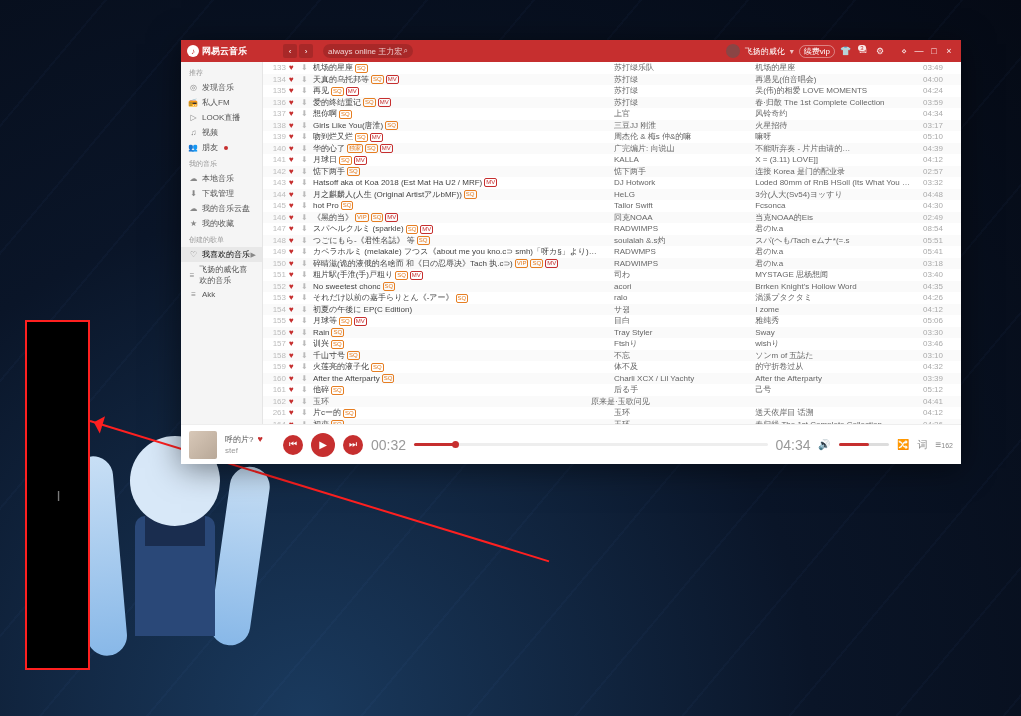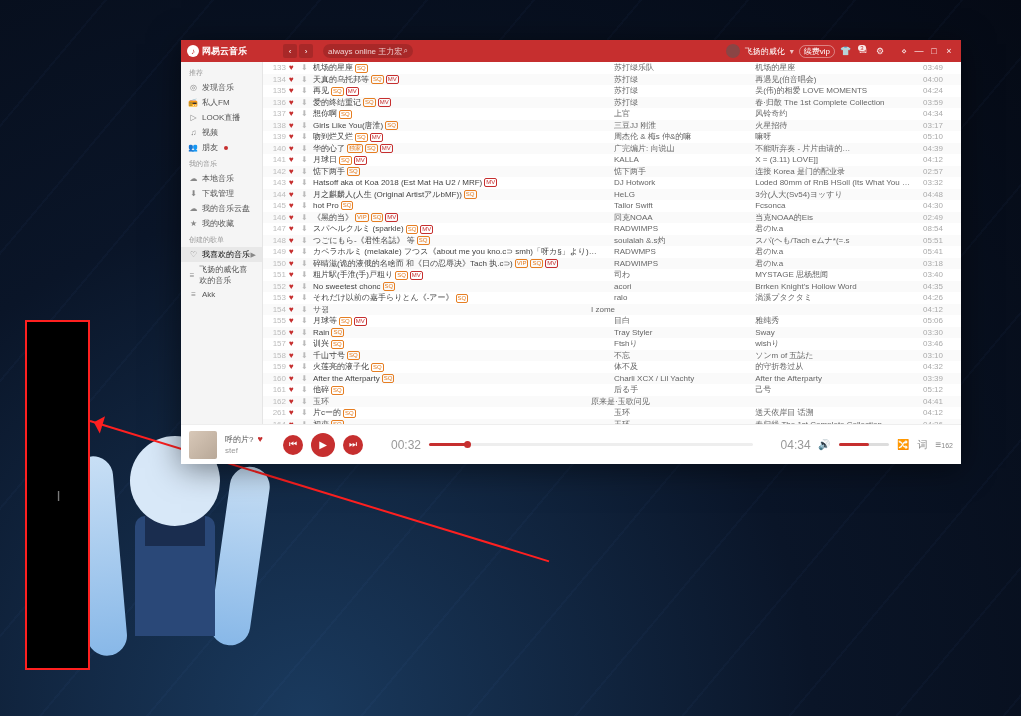--- a/index.html
+++ b/index.html
@@ -57,21 +57,21 @@
 .badge-mv { color: #c62f2f; border-color: #c62f2f; }
 .badge-vip { color: #e67e22; border-color: #e67e22; }
 .badge-ex { color: #e67e22; border-color: #e67e22; }
 
 .playerbar { height: 40px; border-top: 1px solid #eee; display: flex; align-items: center; padding: 0 8px; gap: 8px; }
 .np-cover { width: 28px; height: 28px; background: linear-gradient(135deg,#d8c8b8,#b8a898); border-radius: 2px; }
 .np-info { width: 50px; font-size: 8px; color: #555; line-height: 11px; }
 .np-heart { color: #c62f2f; font-size: 9px; cursor: pointer; margin-left: 4px; }
 .ctrl-btn { width: 20px; height: 20px; border-radius: 50%; background: #c62f2f; color: #fff; display: flex; align-items: center; justify-content: center; font-size: 9px; cursor: pointer; }
 .ctrl-btn.play { width: 24px; height: 24px; font-size: 10px; }
-.time { font-size: 12px; color: #999; margin-left: 20px; }
+.time { font-size: 14px; color: #999; }
 .progress { flex: 1; height: 3px; background: #eee; border-radius: 2px; position: relative; cursor: pointer; }
 .progress-fill { position: absolute; left: 0; top: 0; height: 100%; background: #c62f2f; border-radius: 2px; }
 .progress-fill::after { content: ""; position: absolute; right: -3px; top: -2px; width: 7px; height: 7px; background: #c62f2f; border-radius: 50%; }
 .pb-icon { color: #888; font-size: 10px; cursor: pointer; }
 .vol { width: 50px; height: 3px; background: #ddd; border-radius: 2px; position: relative; cursor: pointer; }
 .vol-fill { position: absolute; left: 0; top: 0; height: 100%; width: 60%; background: #c62f2f; border-radius: 2px; }
 
 ::-webkit-scrollbar { width: 4px; }
 ::-webkit-scrollbar-thumb { background: #ccc; }
 </style>
@@ -366,20 +366,21 @@
     <span class="c-dl">⬇</span>
     <span class="c-title">それだけ以前の嘉手らりとん《-アー》<span class="badge badge-sq">SQ</span></span>
     <span class="c-artist">ralo</span>
     <span class="c-album">渦溪プタクタミ</span>
     <span class="c-dur">04:26</span>
         </div>
         <div class="track-row">
     <span class="c-idx">154</span>
     <span class="c-heart">♥</span>
     <span class="c-dl">⬇</span>
+    <span class="c-title">初夏の午後に EP(C Edition)</span>
     <span class="c-artist">サ뀡</span>
     <span class="c-album">I zome</span>
     <span class="c-dur">04:12</span>
         </div>
         <div class="track-row">
     <span class="c-idx">155</span>
     <span class="c-heart">♥</span>
     <span class="c-dl">⬇</span>
     <span class="c-title">月球等<span class="badge badge-sq">SQ</span><span class="badge badge-mv">MV</span></span>
     <span class="c-artist">目白</span>

